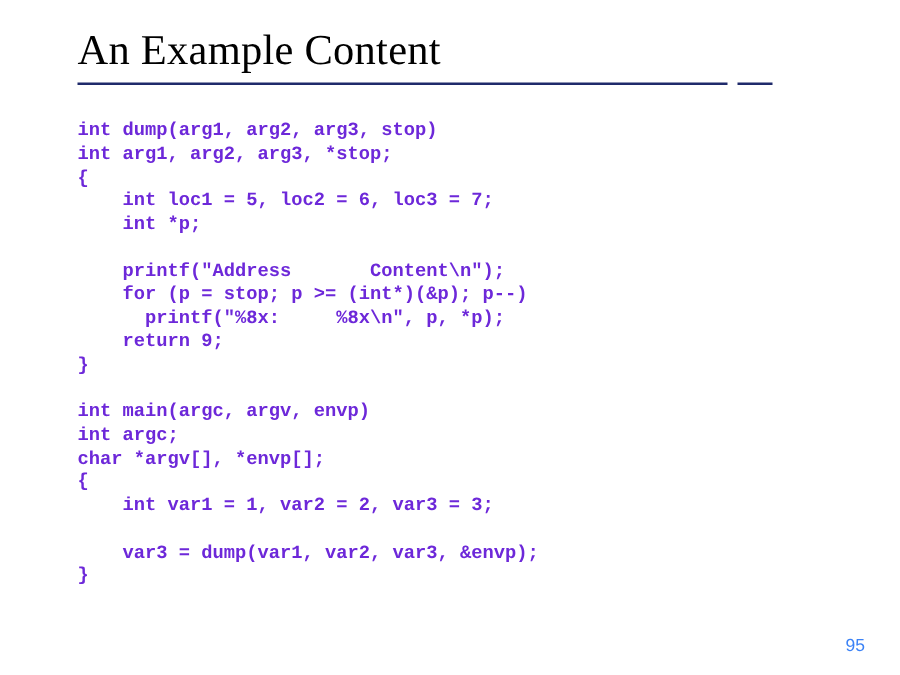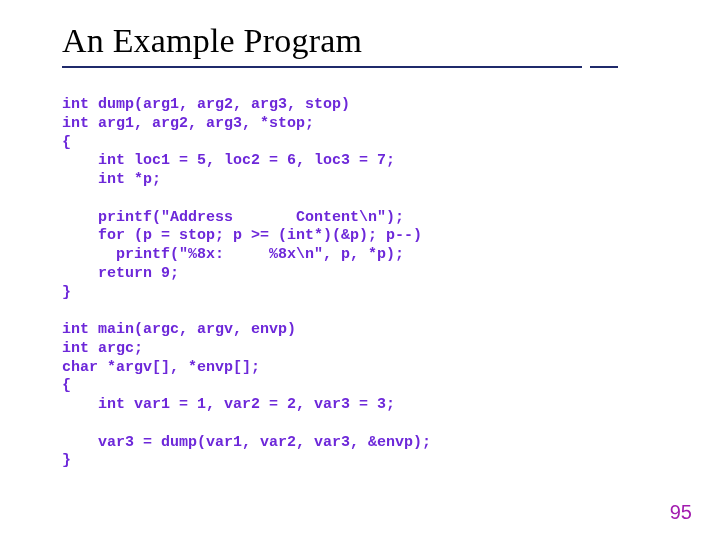--- a/index.html
+++ b/index.html
@@ -53,30 +53,30 @@
     line-height: 1.25;
     font-weight: 700;
     white-space: pre;
     color: #6d28d9;
   }
   .pagenum {
     position: absolute;
     right: 28px;
     bottom: 16px;
     font-family: Arial, Helvetica, sans-serif;
-    font-size: 20px;
-    color: #a21caf;
+    font-size: 14px;
+    color: #3b82f6;
   }
 </style>
 </head>
 <body>
 
 <div class="slide">
 
-  <h1 class="title">An Example Program</h1>
+  <h1 class="title">An Example Content</h1>
 
   <div class="rule-wrap">
     <div class="rule-long"></div>
     <div class="rule-short"></div>
   </div>
 
   <div class="code" id="code-block">int dump(arg1, arg2, arg3, stop)
 int arg1, arg2, arg3, *stop;
 {
     int loc1 = 5, loc2 = 6, loc3 = 7;

